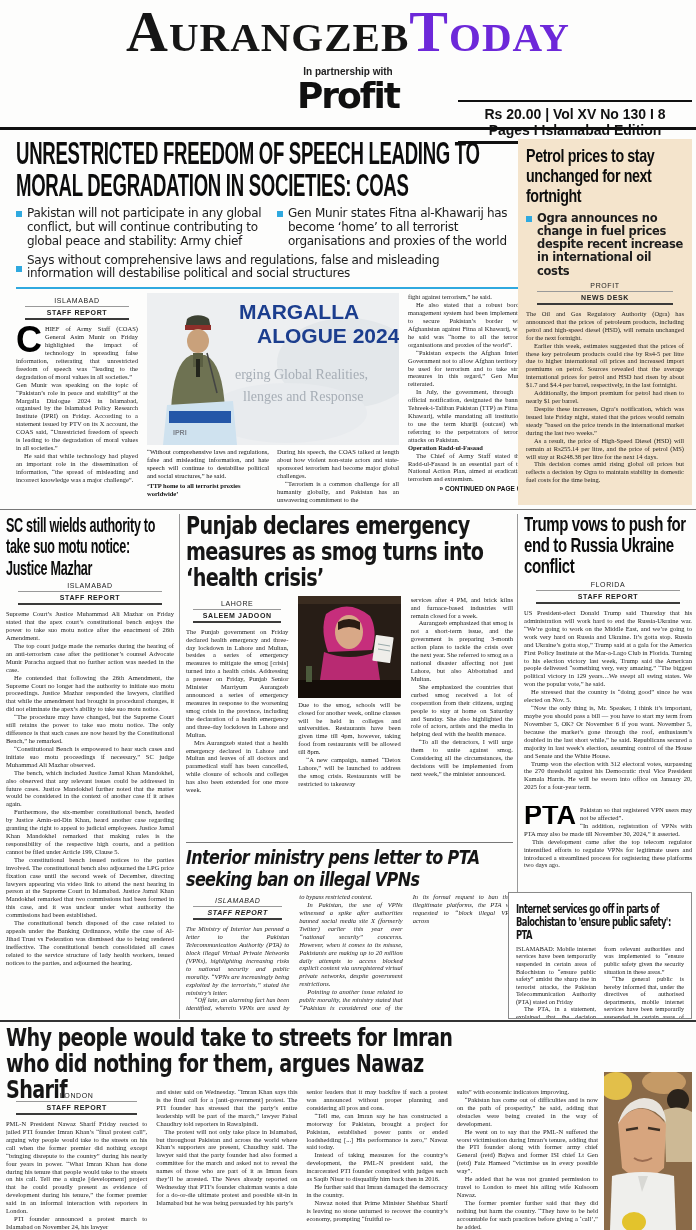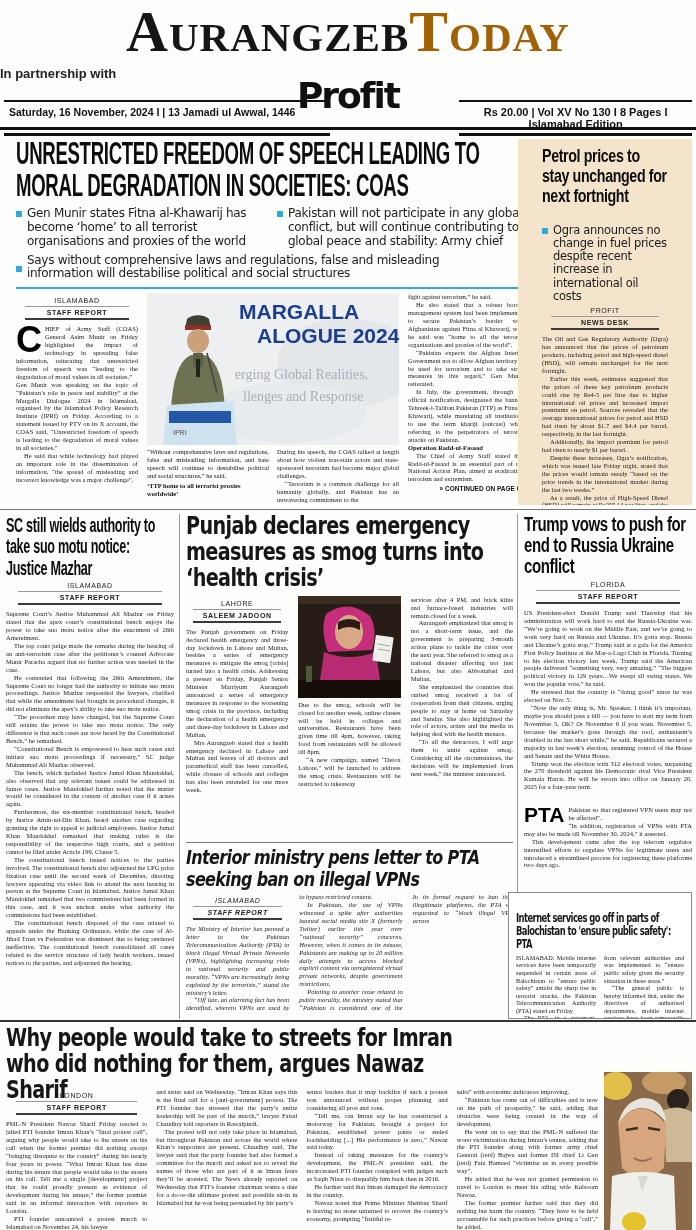--- a/index.html
+++ b/index.html
@@ -3,119 +3,118 @@
 <meta charset="utf-8">
 <style>
   html,body{margin:0;padding:0;background:#9a9a9a;}
   #page{position:relative;width:696px;height:1230px;margin:0 auto;background:#fdfdfc;overflow:hidden;
         font-family:"Liberation Serif",serif;color:#111;}
   
   .masthead{position:absolute;left:0;top:0;width:696px;height:130px;}
   .nameplate{position:absolute;left:0;top:2px;width:100%;text-align:center;
              font-family:"Liberation Serif",serif;font-variant:small-caps;font-weight:600;
              font-size:58px;line-height:60px;letter-spacing:1px;color:#161616;}
-  .nameplate .blue{color:#a16207;}
-  .partner-line{position:absolute;left:0;top:66px;width:100%;text-align:left;
-                font-family:"Liberation Sans",sans-serif;font-size:13px;font-weight:bold;color:#222;}
+  .nameplate .blue{color:#6d28d9;}
+  .partner-line{position:absolute;left:0;top:66px;width:100%;text-align:center;
+                font-family:"Liberation Sans",sans-serif;font-size:10px;font-weight:bold;color:#222;}
   .profit{position:absolute;left:0;top:76px;width:100%;text-align:center;
           font-family:"DejaVu Sans",sans-serif;font-size:36px;font-weight:900;letter-spacing:-2px;color:#101010;line-height:40px;}
   .datebar{position:absolute;left:4px;right:4px;top:100px;display:flex;justify-content:space-between;}
   .datebox{border-top:2px solid #111;border-bottom:3px solid #111;padding:4px 5px 3px;
            font-family:"Liberation Sans",sans-serif;font-weight:bold;color:#111;}
   .datebox.left{font-size:10.5px;width:318px;}
-  .datebox.right{font-size:11px;width:224px;text-align:center;}
+  .datebox.right{font-size:14px;width:224px;text-align:center;}
   .toprule{position:absolute;left:0;top:127px;width:696px;height:3px;background:#111;}
   
   .cond{font-family:"Liberation Sans",sans-serif;font-weight:900;color:#0d0d0d;
         transform:scaleX(.6);transform-origin:0 0;width:166.6%;letter-spacing:-.5px;line-height:1.02;}
   .cond-sm{font-family:"Liberation Sans",sans-serif;font-weight:900;color:#0d0d0d;
         transform:scaleX(.75);transform-origin:0 0;width:133.3%;letter-spacing:-.5px;line-height:1.05;}
   .round{font-family:"DejaVu Sans",sans-serif;font-weight:bold;color:#161616;
         transform:scaleX(.8);transform-origin:0 0;width:125%;letter-spacing:-.8px;line-height:1.08;}
   .kicker{width:86%;margin:4px auto 5px;text-align:center;font-family:"Liberation Sans",sans-serif;color:#222;}
   .kicker .city{display:block;font-size:7px;letter-spacing:.6px;border-bottom:1px solid #999;padding-bottom:2px;}
   .kicker .byline{display:block;font-size:7px;font-weight:bold;letter-spacing:.6px;padding:2px 0;border-bottom:2px solid #3a3a3a;}
   .body{font-size:6.5px;line-height:1.22;text-align:justify;color:#1a1a1a;}
   .body p{margin:0;}
   .body p + p{text-indent:8px;}
   .pf{margin:0;font-size:6.5px;line-height:1.22;text-align:justify;color:#1a1a1a;}
   .dropcap{float:left;font-family:"Liberation Sans",sans-serif;font-weight:900;font-size:36px;line-height:28px;margin:1px 3px 0 0;color:#000;}
-  .dropword{float:left;font-family:"Liberation Sans",sans-serif;font-weight:900;font-size:21px;line-height:18px;margin:0 4px 0 0;color:#000;}
+  .dropword{float:left;font-family:"Liberation Sans",sans-serif;font-weight:900;font-size:27px;line-height:18px;margin:0 4px 0 0;color:#000;}
   .bullet-row{display:flex;align-items:flex-start;gap:5px;}
   .sq{flex:0 0 auto;width:6px;height:6px;background:#2fa9df;margin-top:4px;}
   .bullet-text{font-family:"DejaVu Sans",sans-serif;font-size:12px;line-height:1.15;color:#1d1d1d;letter-spacing:-.3px;}
   .hline{position:absolute;background:#777;height:1px;}
   .vline{position:absolute;background:#999;width:1px;}
   .caption{font-size:6.5px;line-height:1.22;text-align:justify;}
   .caption-bold{font-size:6.5px;line-height:1.2;font-weight:bold;margin-top:2px;}
   .subhead{font-weight:bold;}
   .continued{font-size:6.5px;font-weight:bold;text-align:right;margin-top:2px;font-family:"Liberation Sans",sans-serif;}
   
   .lead{position:absolute;left:16px;top:138px;width:508px;height:368px;overflow:hidden;}
   .lead-bullets{display:flex;gap:14px;margin-top:6px;}
   .lead-bullets .bullet-row{flex:1 1 0;}
   .lead-rule{height:2px;background:#2fa9df;margin-top:6px;}
   .lead-cols{display:flex;gap:9px;margin-top:4px;height:216px;overflow:hidden;}
   .lead-c1{flex:0 0 122px;}
   .lead-mid{flex:0 0 252px;}
   .lead-c4{flex:1 1 auto;}
   .midsplit{display:flex;gap:8px;margin-top:3px;}
   .midsplit > div{flex:1 1 0;min-width:0;}
-  .petrol{position:absolute;left:518px;top:139px;width:174px;height:366px;background:#f4e4cc;padding:7px 24px;box-sizing:border-box;overflow:hidden;}
+  .petrol{position:absolute;left:518px;top:139px;width:174px;height:366px;background:#f4e4cc;padding:7px 8px;box-sizing:border-box;overflow:hidden;}
   .petrol .bullet-text{font-size:11.5px;}
   .sc{position:absolute;left:6px;top:514px;width:168px;height:504px;overflow:hidden;}
   .punjab{position:absolute;left:186px;top:514px;width:327px;height:326px;overflow:hidden;}
   .punjab-cols{display:flex;gap:10px;margin-top:4px;height:228px;overflow:hidden;}
   .punjab-cols > div{flex:1 1 0;min-width:0;}
   .trump{position:absolute;left:524px;top:514px;width:168px;height:372px;overflow:hidden;}
   .trump-body{height:192px;overflow:hidden;margin-top:2px;}
   .trump-body .body p + p{text-indent:7px;}
   .pta-cont{margin-top:5px;height:86px;overflow:hidden;}
   .vpn{position:absolute;left:186px;top:847px;width:330px;height:172px;overflow:hidden;font-style:italic;}
   .vpn-cols{display:flex;gap:10px;margin-top:3px;height:118px;overflow:hidden;}
   .vpn-cols > div{flex:1 1 0;min-width:0;}
   .baloch{position:absolute;left:508px;top:892px;width:184px;height:127px;background:#fff;border:1px solid #8a8a8a;
-          padding:19px 7px;box-sizing:border-box;overflow:hidden;}
+          padding:10px 7px;box-sizing:border-box;overflow:hidden;}
   .baloch-cols{display:flex;gap:8px;margin-top:3px;overflow:hidden;}
   .baloch-cols > div{flex:1 1 0;min-width:0;}
   .baloch .body{font-size:6.2px;}
   .botrule{position:absolute;left:0;top:1020px;width:696px;height:2px;background:#333;}
   .nawaz-head{position:absolute;left:6px;top:1026px;width:604px;}
   .nawaz-body{position:absolute;left:6px;top:1088px;width:592px;height:142px;overflow:hidden;display:flex;gap:9px;}
   .nawaz-body > div{flex:1 1 0;min-width:0;}
   .nawaz-photo{position:absolute;left:604px;top:1072px;width:88px;height:158px;overflow:hidden;}
   .photo{display:block;}
 </style>
 </head>
 <body>
 
 <div id="page">
 
   <div class="masthead">
     <div class="nameplate"><span>Aurangzeb</span><span class="blue">Today</span></div>
     <div class="partner-line">In partnership with</div>
     <div class="profit">Profit</div>
     <div class="datebar">
-      <div class="datebox left">Saturday, 16 November, 2024 I  |  13 Jamadi ul Awwal, 1446</div>
       <div style="width:130px;"></div>
       <div class="datebox right">Rs 20.00 | Vol XV No 130 I 8 Pages I Islamabad Edition</div>
     </div>
   </div>
   <div class="toprule"></div>
 
   <div class="lead">
     <div class="cond" style="font-size:31px;">UNRESTRICTED FREEDOM OF SPEECH LEADING TO MORAL DEGRADATION IN SOCIETIES: COAS</div>
     <div class="lead-bullets">
       <div class="bullet-row">
           <span class="sq"></span>
-          <span class="bullet-text">Gen Munir states Fitna al-Khawarij has become ‘home’ to all terrorist organisations and proxies of the world</span>
+          <span class="bullet-text">Pakistan will not participate in any global conflict, but will continue contributing to global peace and stability: Army chief</span>
         </div>
       <div class="bullet-row">
           <span class="sq"></span>
-          <span class="bullet-text">Pakistan will not participate in any global conflict, but will continue contributing to global peace and stability: Army chief</span>
+          <span class="bullet-text">Gen Munir states Fitna al-Khawarij has become ‘home’ to all terrorist organisations and proxies of the world</span>
         </div>
     </div>
     <div class="bullet-row" style="margin-top:5px;width:88%;align-items:center;">
         <span class="sq"></span>
         <span class="bullet-text">Says without comprehensive laws and regulations, false and misleading information will destabilise political and social structures</span>
       </div>
     <div class="lead-rule"></div>
     <div class="lead-cols">
       <div class="lead-c1">
         <div class="kicker">
@@ -172,21 +171,21 @@
         <div class="body">
             <p style="text-indent:8px;">The Chief of Army Staff stated that Radd-ul-Fasaad is an essential part of the National Action Plan, aimed at eradicating terrorism and extremism.</p>
           </div>
         <div class="continued">» CONTINUED ON PAGE 03</div>
       </div>
     </div>
   </div>
 
   <div class="petrol">
     <div class="cond-sm" style="font-size:19px;">Petrol prices to stay unchanged for next fortnight</div>
-    <div class="bullet-row" style="margin-top:18px;">
+    <div class="bullet-row" style="margin-top:6px;font-weight:bold;">
         <span class="sq"></span>
         <span class="bullet-text">Ogra announces no change in fuel prices despite recent increase in international oil costs</span>
       </div>
     <div class="kicker">
       <span class="city">PROFIT</span>
       <span class="byline">NEWS DESK</span>
     </div>
     <div class="body">
         <p>The Oil and Gas Regulatory Authority (Ogra) has announced that the prices of petroleum products, including petrol and high-speed diesel (HSD), will remain unchanged for the next fortnight.</p>
         <p>Earlier this week, estimates suggested that the prices of these key petroleum products could rise by Rs4-5 per litre due to higher international oil prices and increased import premiums on petrol. Sources revealed that the average international prices for petrol and HSD had risen by about $1.7 and $4.4 per barrel, respectively, in the last fortnight.</p>

